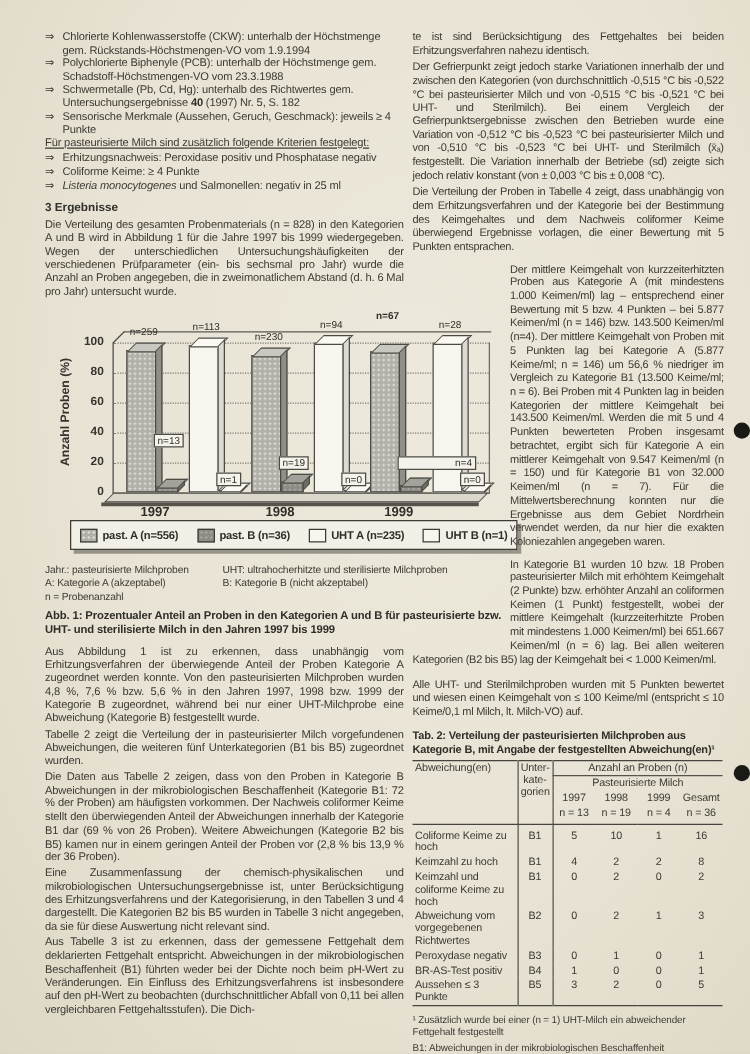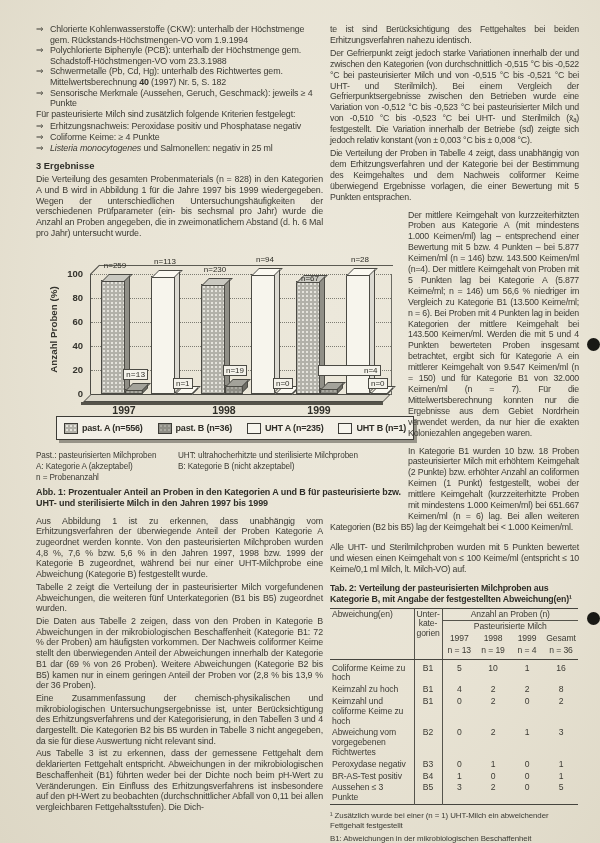--- a/index.html
+++ b/index.html
@@ -17,21 +17,21 @@
   #left-col{position:absolute;left:36px;top:24px;width:287px;}
   #right-col{position:absolute;left:330px;top:24px;width:249px;}
   .lc p,.rc p{margin:0 0 2px 0;text-align:justify;}
   .lc p{font-size:8.9px;line-height:10.7px;letter-spacing:-0.12px;}
   .rc p{font-size:8.8px;line-height:10.9px;letter-spacing:-0.22px;}
   .sp{margin-top:7px !important;}
   
   .li{display:flex;font-size:8.9px;line-height:10.6px;letter-spacing:-0.12px;}
   .li .arrow{width:14px;flex:0 0 14px;}
   .li .t{flex:1;text-align:left;}
-  .plainline{font-size:8.9px;line-height:10.6px;letter-spacing:-0.2px;margin:0;}
+  .plainline{font-size:8.9px;line-height:10.6px;letter-spacing:-0.2px;margin:0;text-decoration:underline;}
   h3.results{font-size:9.4px;margin:7px 0 3px 0;color:#2f2e28;}
   
   .figure{position:relative;width:368px;height:200px;margin:6px 0 2px 0;}
   #plot{
     position:absolute;left:54px;top:30px;width:300px;height:120px;
     border-left:1.3px solid #4b4a44;border-bottom:1.4px solid #4b4a44;border-right:1px solid #6b6a62;
   }
   #axis-diag{position:absolute;left:-1px;top:0;width:13px;height:0;border-top:1.2px solid #4b4a44;
     transform:rotate(-45deg);transform-origin:0 0;}
   #backtop{position:absolute;left:8px;top:-9px;width:294px;height:0;border-top:1px solid #5c5b53;}
@@ -118,21 +118,21 @@
       <div class="li">
         <span class="arrow">⇒</span>
         <span class="t">Chlorierte Kohlenwasserstoffe (CKW): unterhalb der Höchstmenge gem. Rückstands-Höchstmengen-VO vom 1.9.1994</span>
       </div>
       <div class="li">
         <span class="arrow">⇒</span>
         <span class="t">Polychlorierte Biphenyle (PCB): unterhalb der Höchstmenge gem. Schadstoff-Höchstmengen-VO vom 23.3.1988</span>
       </div>
       <div class="li">
         <span class="arrow">⇒</span>
-        <span class="t"><span>Schwermetalle (Pb, Cd, Hg): unterhalb des Richtwertes gem. Mittelwertsberechnung </span><b>40</b><span> (1997) Nr. 5, S. 182</span></span>
+        <span class="t"><span>Schwermetalle (Pb, Cd, Hg): unterhalb des Richtwertes gem. Untersuchungsergebnisse </span><b>40</b><span> (1997) Nr. 5, S. 182</span></span>
       </div>
       <div class="li">
         <span class="arrow">⇒</span>
         <span class="t">Sensorische Merkmale (Aussehen, Geruch, Geschmack): jeweils ≥ 4 Punkte</span>
       </div>
       <p class="plainline">Für pasteurisierte Milch sind zusätzlich folgende Kriterien festgelegt:</p>
       <div class="li">
         <span class="arrow">⇒</span>
         <span class="t">Erhitzungsnachweis: Peroxidase positiv und Phosphatase negativ</span>
       </div>
@@ -170,21 +170,21 @@
           <div class="gridline" style="bottom: 119px;"></div>
           <div class="bar gray-hatched" style="left: 10px; width: 24px; height: 114.24px;">
             <div class="face-top"></div>
             <div class="face-side"></div>
           </div>
           <div class="nlabel plain" style="bottom: 124.24px; left: 2px; width: 44px;">n=259</div>
           <div class="bar dark-gray" style="left: 34px; width: 18px; height: 5.76px;">
             <div class="face-top"></div>
             <div class="face-side"></div>
           </div>
-          <div class="nlabel boxed" style="bottom: 14px; left: 32px; font-family: Liberation Mono, monospace;">n=13</div>
+          <div class="nlabel boxed" style="bottom: 36px; left: 32px;">n=13</div>
           <div class="bar white" style="left: 60px; width: 24px; height: 118.92px;">
             <div class="face-top"></div>
             <div class="face-side"></div>
           </div>
           <div class="nlabel plain" style="bottom: 128.92px; left: 52px; width: 44px;">n=113</div>
           <div class="bar white" style="left: 84px; width: 18px; height: 1.5px;">
             <div class="face-top"></div>
             <div class="face-side"></div>
           </div>
           <div class="nlabel boxed" style="bottom: 5px; left: 82px;">n=1</div>
@@ -207,21 +207,21 @@
           <div class="bar white" style="left: 184px; width: 18px; height: 1.5px;">
             <div class="face-top"></div>
             <div class="face-side"></div>
           </div>
           <div class="nlabel boxed" style="bottom: 5px; left: 182px;">n=0</div>
           <div class="yearlabel" style="left: 108px;">1998</div>
           <div class="bar gray-hatched" style="left: 205px; width: 24px; height: 113.28px;">
             <div class="face-top"></div>
             <div class="face-side"></div>
           </div>
-          <div class="nlabel plain" style="bottom: 111px; left: 197px; width: 44px;">n=67</div>
+          <div class="nlabel plain" style="bottom: 137px; left: 197px; width: 44px; font-weight: bold;">n=67</div>
           <div class="bar dark-gray" style="left: 229px; width: 18px; height: 6.72px;">
             <div class="face-top"></div>
             <div class="face-side"></div>
           </div>
           <div class="nlabel boxed" style="bottom: 18px; left: 227px; padding-left: 45px;">n=4</div>
           <div class="bar white" style="left: 255px; width: 24px; height: 120px;">
             <div class="face-top"></div>
             <div class="face-side"></div>
           </div>
           <div class="nlabel plain" style="bottom: 130px; left: 247px; width: 44px;">n=28</div>
@@ -248,21 +248,21 @@
           </div>
           <div class="lg-item">
             <span class="sw white"></span>
             <span>UHT B (n=1)</span>
           </div>
         </div>
     </div>
 
     <div class="fig-notes">
       <div class="ncol-left">
-        <div>Past.: pasteurisierten Milchproben</div>
+        <div>Jahr.: pasteurisierte Milchproben</div>
         <div>A: Kategorie A (akzeptabel)</div>
         <div>n = Probenanzahl</div>
       </div>
       <div class="ncol-right">
         <div>UHT: ultrahocherhitzte und sterilisierte Milchproben</div>
         <div>B: Kategorie B (nicht akzeptabel)</div>
       </div>
     </div>
 
     <div class="fig-caption">Abb. 1: Prozentualer Anteil an Proben in den Kategorien A und B für pasteurisierte bzw. UHT- und sterilisierte Milch in den Jahren 1997 bis 1999</div>

